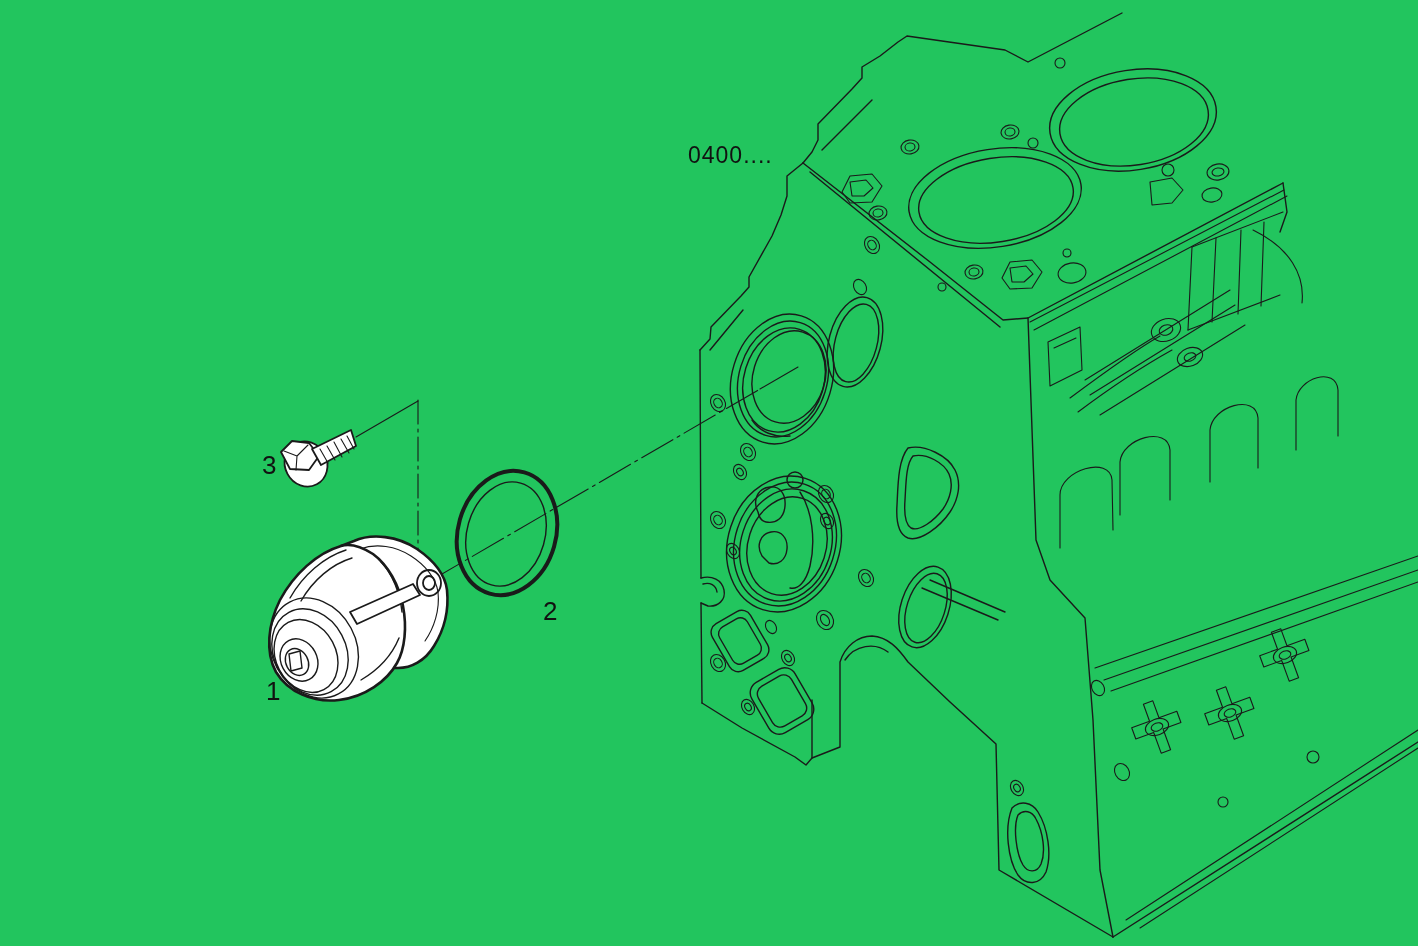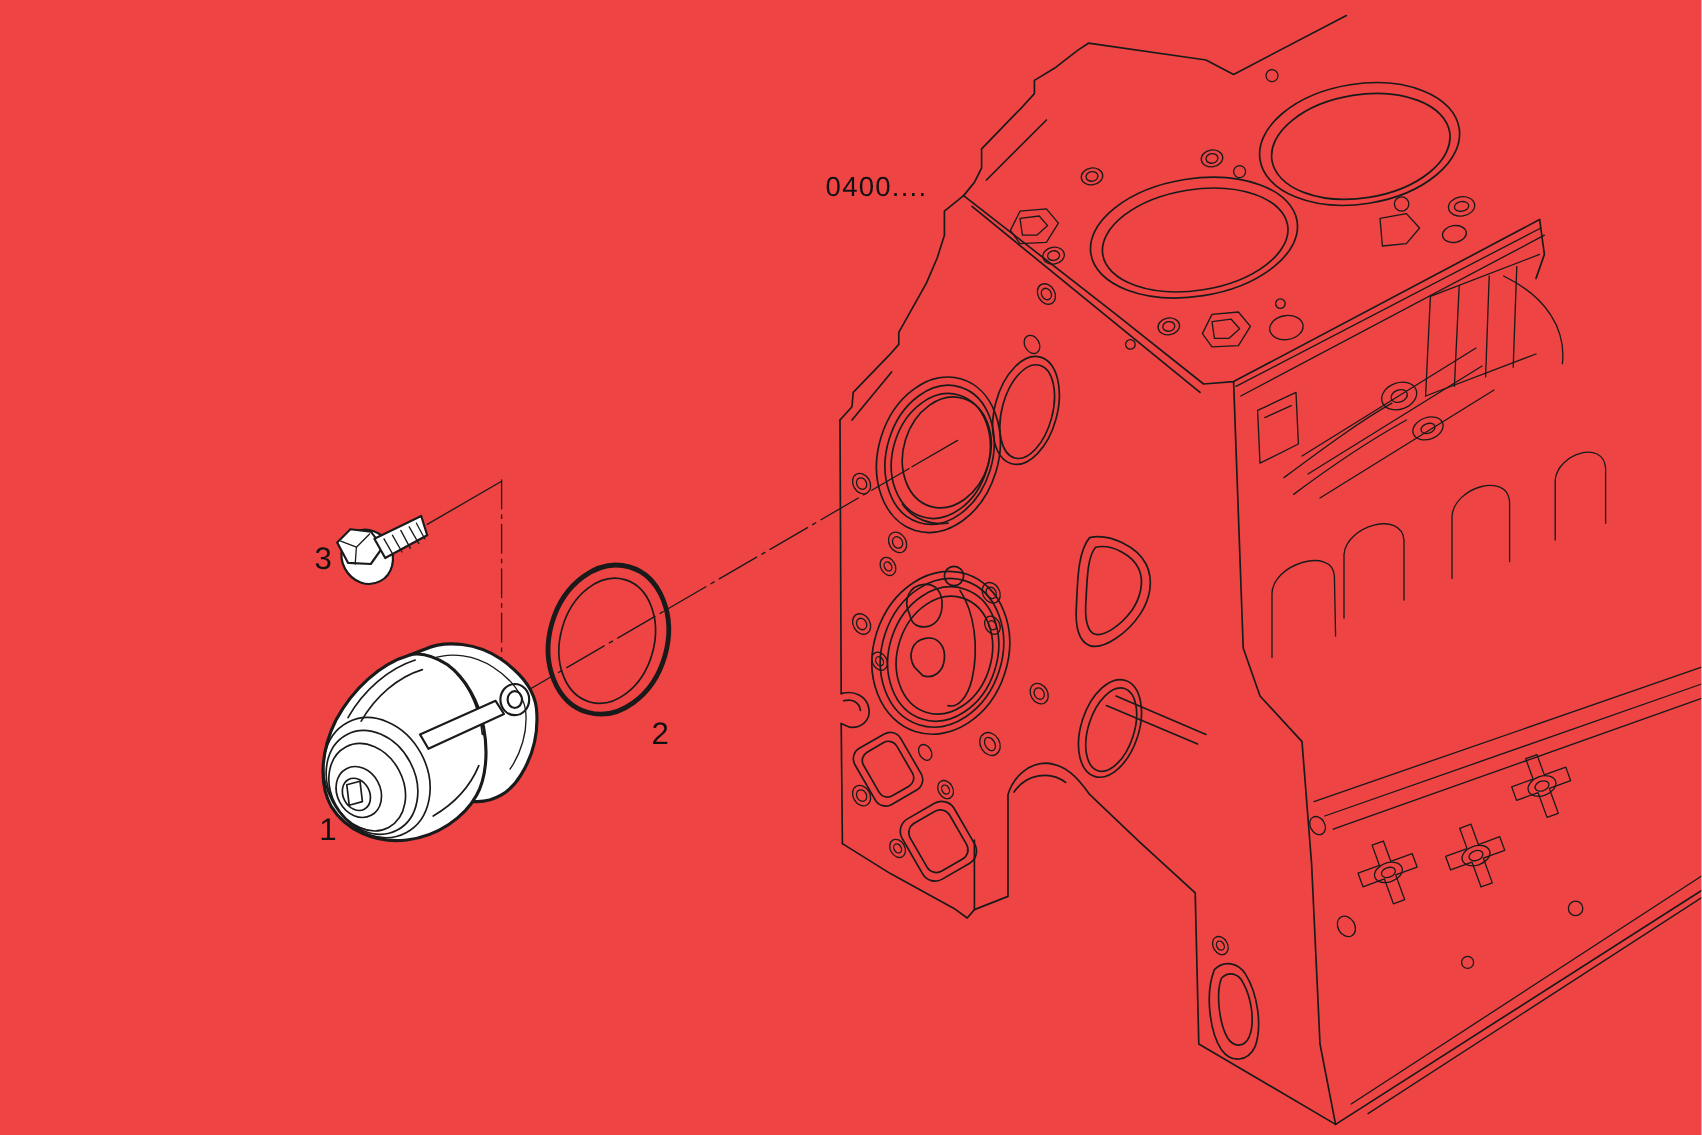--- a/index.html
+++ b/index.html
@@ -1,16 +1,16 @@
 <!DOCTYPE html>
 <html><head>
 <meta charset="utf-8">
 <style>
   html,body{margin:0;padding:0;background:#fff;}
-  #stage{position:relative;width:1418px;height:946px;background:#ef4444;overflow:hidden;
+  #stage{position:relative;width:1418px;height:946px;background:#22c55e;overflow:hidden;
          font-family:"Liberation Sans",sans-serif;}
   #stage svg{position:absolute;left:0;top:0;}
   svg *{stroke:#1a1a1a;fill:none;stroke-linecap:round;stroke-linejoin:round;}
   .thin{stroke-width:1.4;}
   .hair{stroke-width:1.1;}
   .mid{stroke-width:1.8;}
   .thick{stroke-width:2.6;fill:#ffffff;}
   .xthick{stroke-width:4;}
   .wfill{fill:#ffffff;}
   .callout{position:absolute;color:#111;font-size:26px;font-weight:400;

